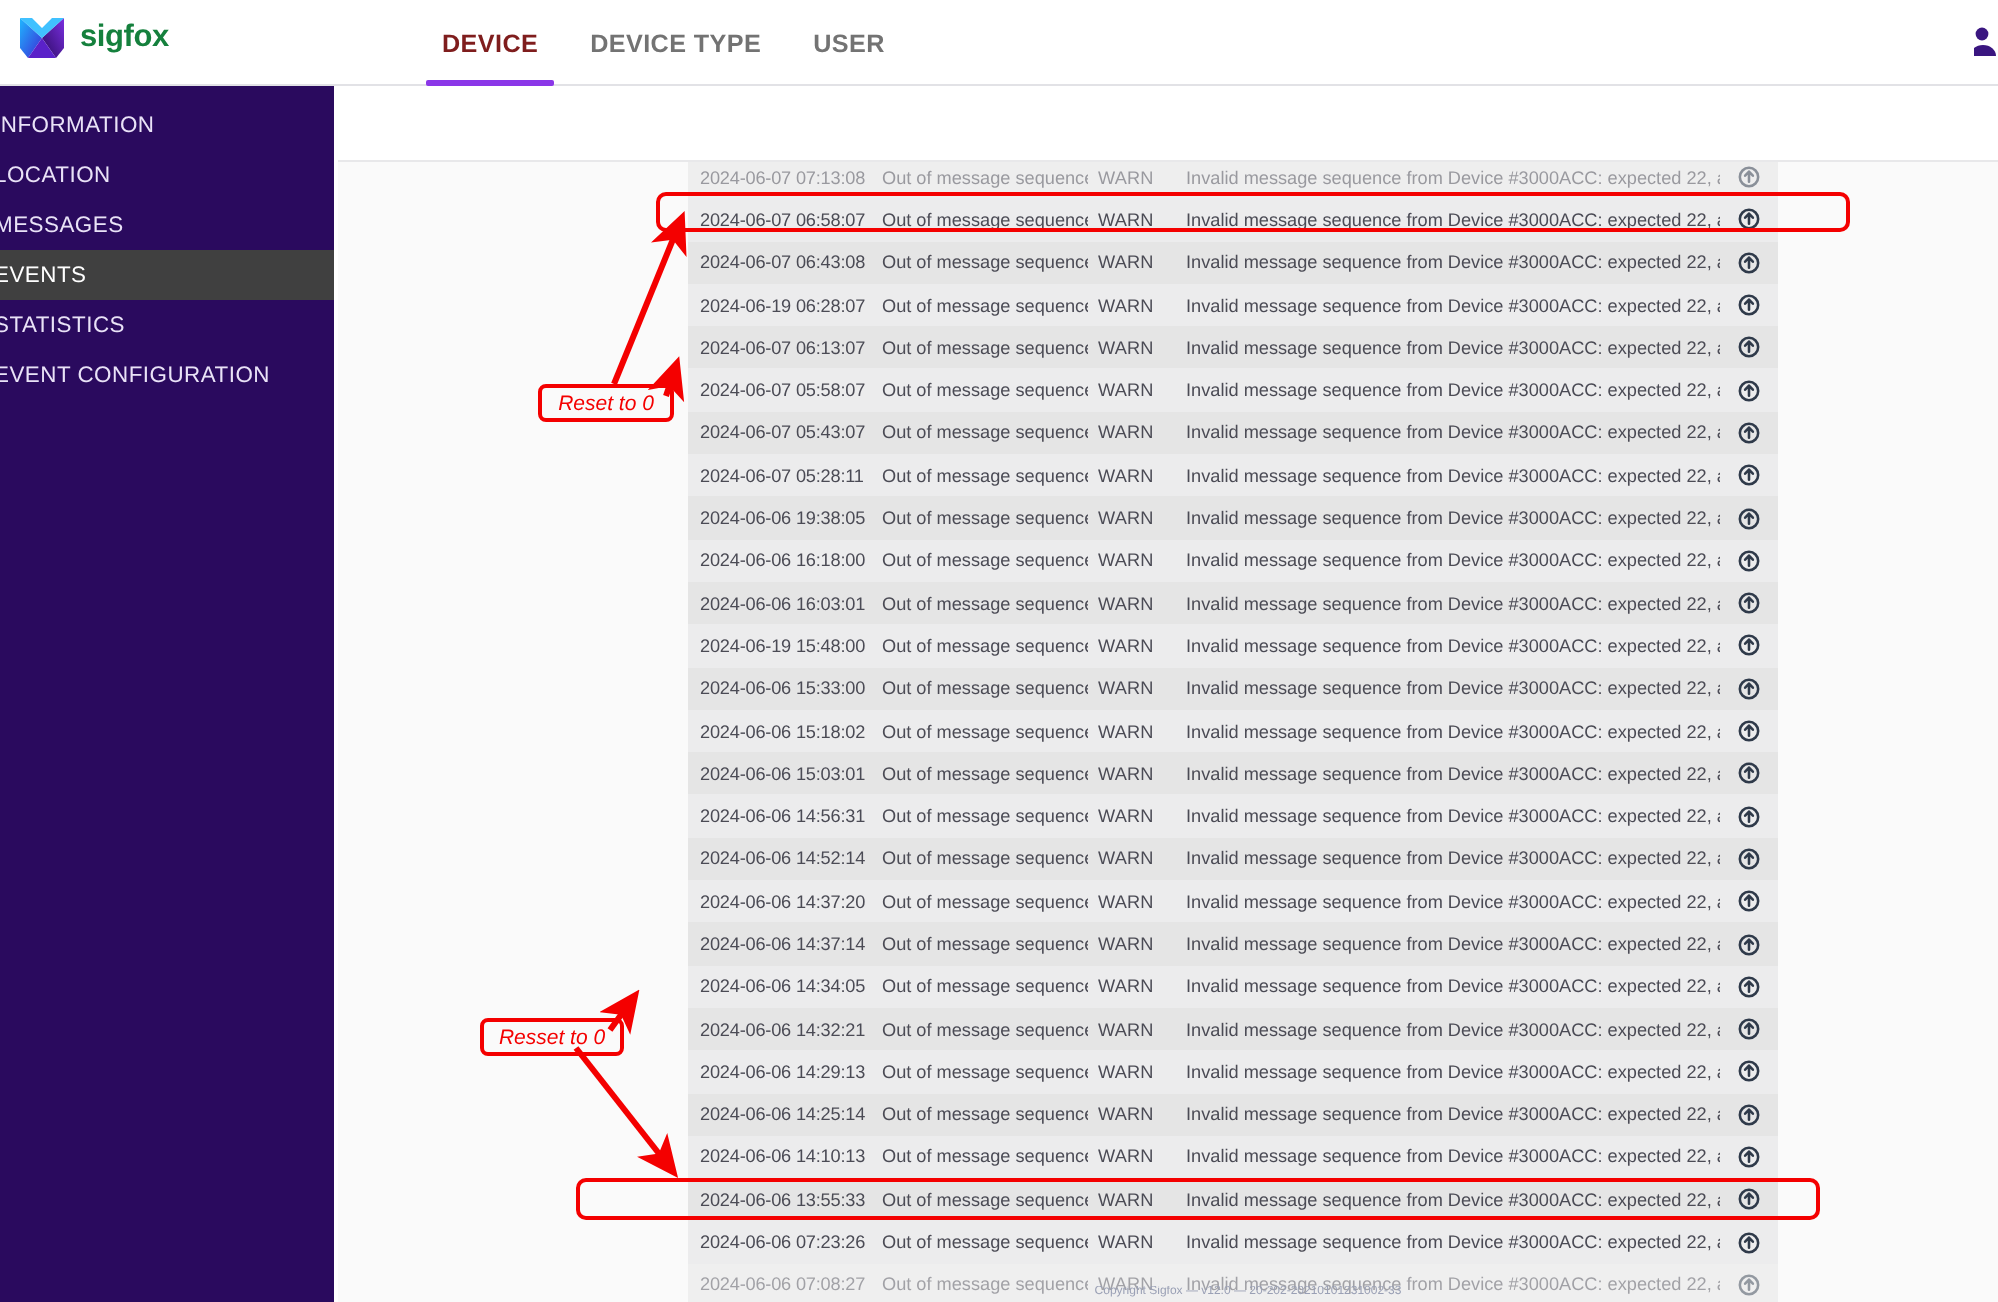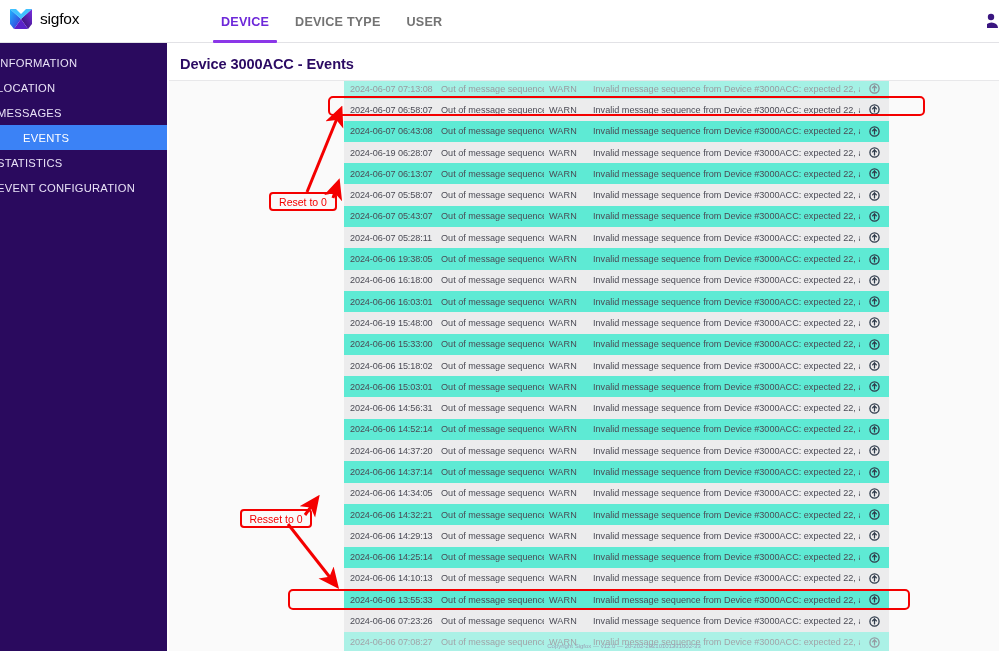--- a/index.html
+++ b/index.html
@@ -26,36 +26,36 @@
     background: #ffffff;
     border-bottom: 1px solid #e2e2e6;
     z-index: 30;
   }
   .logo-wrap {
     position: absolute; left: 8px; top: 6px;
     display: flex; align-items: center; gap: 6px;
   }
   .logo-mark { width: 26px; height: 26px; display: block; }
   .logo-text {
-    font-size: 15.5px; font-weight: normal;
-    color: #000000; letter-spacing: -0.2px;
+    font-size: 15.5px; font-weight: bold;
+    color: #15803d; letter-spacing: -0.2px;
   }
   .nav-tabs {
     position: absolute; left: 208px; top: 0;
     height: 43px; display: flex; align-items: center; gap: 0;
   }
   .nav-tab {
     position: relative;
     height: 43px; display: flex; align-items: center;
     padding: 0 13px;
     font-size: 12.6px; font-weight: bold; letter-spacing: 0.2px;
     color: #737373; cursor: pointer;
     white-space: nowrap;
   }
-  .nav-tab.active { color: #6d28d9; align-items: center; }
+  .nav-tab.active { color: #7f1d1d; align-items: center; }
   .nav-tab.active::after {
     content: ""; position: absolute;
     left: 5px; right: 5px; bottom: 0; height: 3px;
     background: #8b37e8; border-radius: 1px;
   }
   .account-icon {
     position: absolute; right: -4px; top: 11px;
     width: 16px; height: 18px; overflow: hidden;
   }
 
@@ -66,21 +66,21 @@
     background: #2a0a5e;
     z-index: 20;
   }
   .side-item {
     height: 25px; display: flex; align-items: center;
     padding-left: 0px;
     font-size: 11.2px; font-weight: normal; letter-spacing: 0.25px;
     color: #e9e2f7; cursor: pointer; white-space: nowrap;
   }
   .side-item .lbl { margin-left: -3px; }
-  .side-item.active { background: #3b82f6; color: #ffffff; padding-left: 26px; }
+  .side-item.active { background: #404040; color: #ffffff; }
   .side-spacer-sm { height: 7px; }
 
   
   .content {
     position: absolute; left: 167px; top: 43px;
     width: 832px; height: 608px;
     background: #ffffff;
     overflow: hidden;
   }
   .page-title {
@@ -98,21 +98,21 @@
   }
 
   
   .evt-table {
     position: absolute; left: 175px; top: 0;
     width: 545px;
     border-collapse: collapse;
     table-layout: fixed;
   }
   .evt-table tr { height: 21.3px; }
-  .evt-table tr.even { background: #5eead4; }
+  .evt-table tr.even { background: #e5e5e5; }
   .evt-table tr.odd  { background: #ececed; }
   .evt-table td {
     font-size: 9.1px; color: #4b4b55;
     padding: 0; vertical-align: middle;
     white-space: nowrap; overflow: hidden;
   }
   td.c-time  { width: 92px;  padding-left: 6px; letter-spacing: -0.1px; }
   td.c-type  { width: 108px; padding-left: 5px; }
   td.c-sev   { width: 44px;  padding-left: 5px; letter-spacing: 0.1px; }
   td.c-msg   { width: 272px; padding-left: 5px; }
@@ -140,20 +140,21 @@
   .anno-box {
     position: absolute;
     border: 2px solid #f40000;
     border-radius: 4px;
     background: transparent;
     color: #f40000;
     font-size: 10.5px;
     display: flex; align-items: center; justify-content: center;
     white-space: nowrap;
     padding: 0 5px;
+    font-style: italic;
   }
   .hl-box {
     position: absolute;
     border: 2.5px solid #f40000;
     border-radius: 5px;
     background: transparent;
   }
 </style>
 </head>
 <body>
@@ -219,21 +220,20 @@
     </div>
     <div class="side-item">
       <span class="lbl">STATISTICS</span>
     </div>
     <div class="side-item">
       <span class="lbl">EVENT CONFIGURATION</span>
     </div>
   </div>
 
   <div class="content">
-    <div class="page-title">Device 3000ACC - Events</div>
 
     <div class="panel">
       <table class="evt-table" style="top: -3px;">
         <tbody>
             <tr class="even clip-top">
               <td class="c-time">2024-06-07 07:13:08</td>
               <td class="c-type">Out of message sequence</td>
               <td class="c-sev">WARN</td>
               <td class="c-msg">Invalid message sequence from Device #3000ACC: expected 22, actual 1</td>
               <td class="c-act"><svg class="act-icon" viewBox="0 0 12 12" aria-hidden="true">

